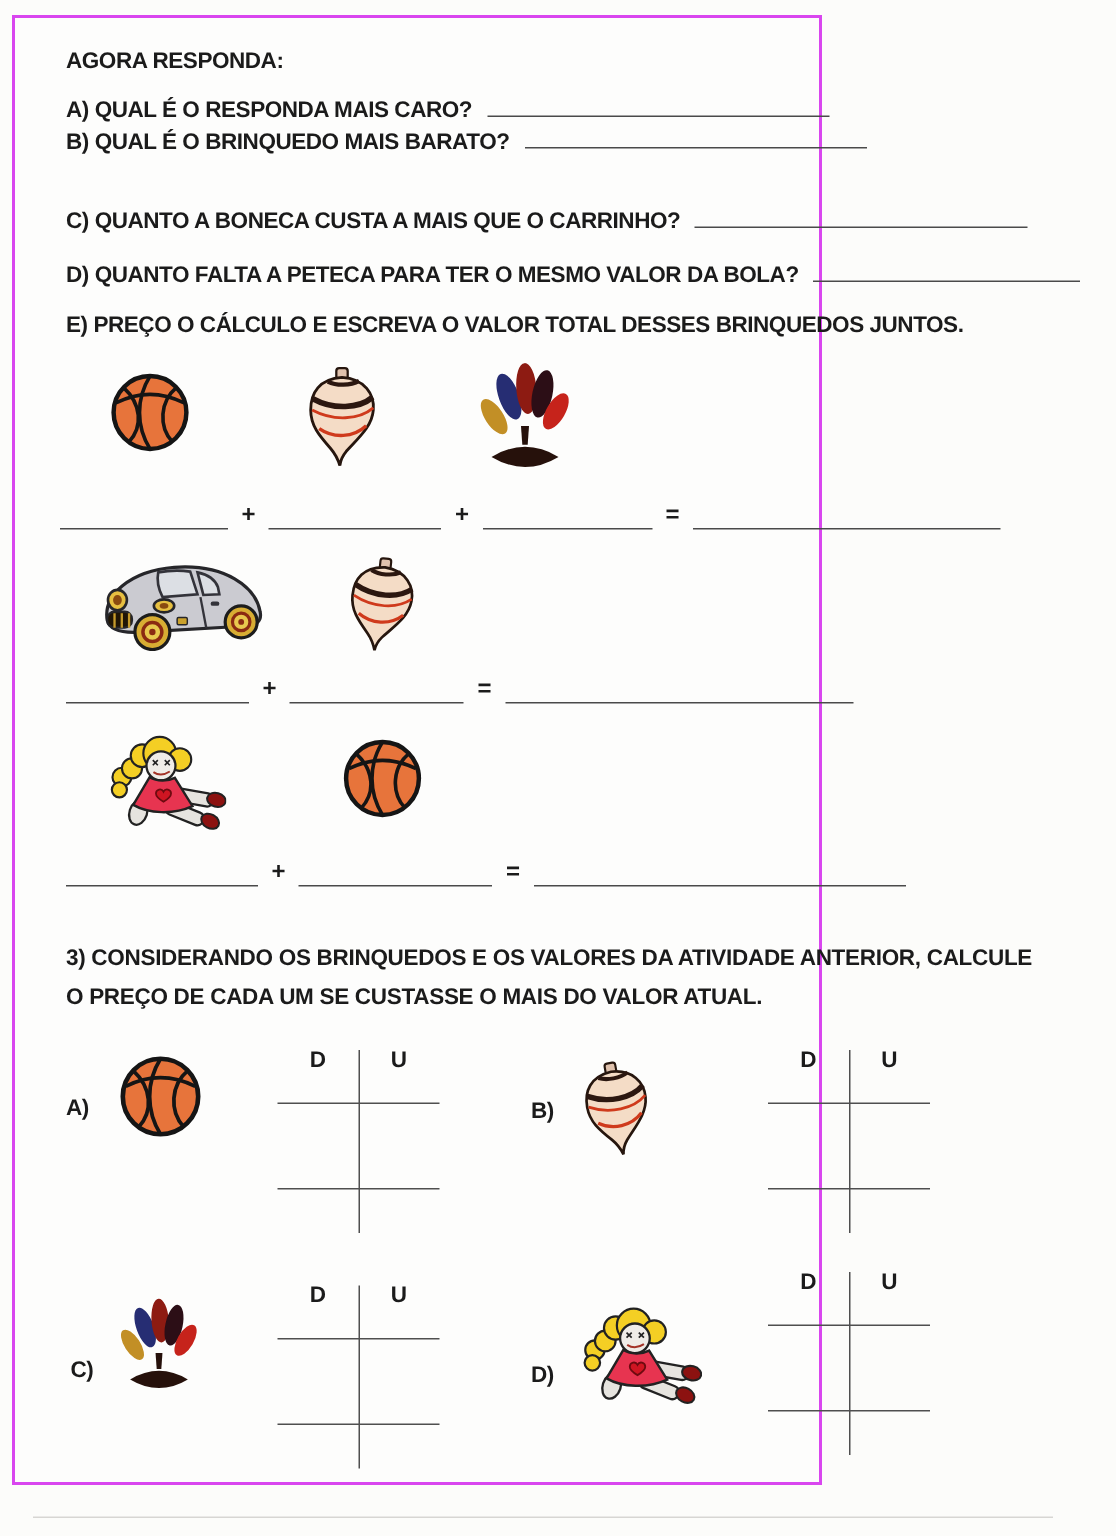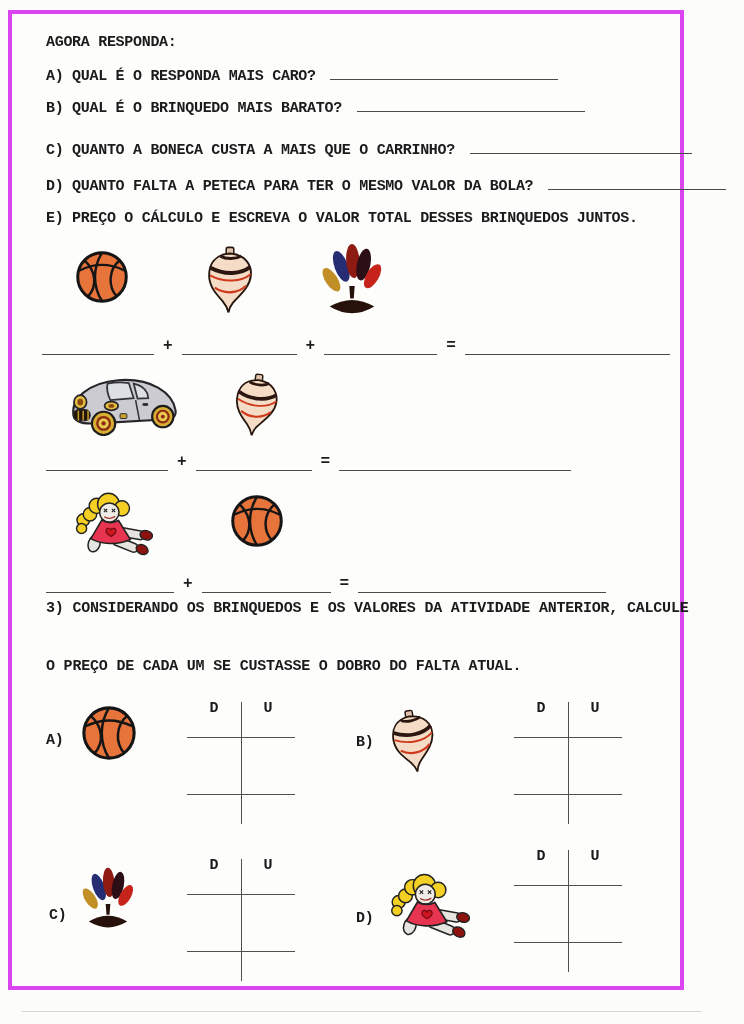--- a/index.html
+++ b/index.html
@@ -1,22 +1,22 @@
 <!DOCTYPE html>
 <html><head>
 <meta charset="utf-8">
 <style>
   html,body{margin:0;padding:0;}
   body{
     width:744px;height:1024px;position:relative;background:#fcfcfa;
     font-family:"Liberation Sans", sans-serif;color:#1b1b1b;overflow:hidden;
   }
   .sheet{
-    position:absolute;left:8px;top:10px;width:676px;height:980px;
-    border:4px solid #d946ef;background:#fdfdfc;box-sizing:border-box;font-family:Liberation Mono, monospace;
+    position:absolute;left:8px;top:10px;width:540px;height:980px;
+    border:2px solid #d946ef;background:#fdfdfc;box-sizing:border-box;
   }
   .txt{position:absolute;font-weight:bold;font-size:15px;letter-spacing:-0.3px;white-space:nowrap;}
   .q .blank{display:inline-block;height:13px;border-bottom:1.6px solid #4a4a4a;margin-left:6px;vertical-align:baseline;}
   .sum-row{position:absolute;display:flex;align-items:flex-end;}
   .sum-row .blank{display:inline-block;height:15px;border-bottom:1.7px solid #4a4a4a;}
   .sum-row .op{font-weight:bold;font-size:16px;margin:0 9px 1px 9px;line-height:1;}
   .toy{position:absolute;}
   .du-table{position:absolute;width:108px;height:124px;}
   .du-head{position:absolute;top:0;width:54px;text-align:center;font-weight:bold;font-size:15px;}
   .du-head.d{left:0;}
@@ -103,21 +103,21 @@
 
 <div class="sheet">
 
   <div class="txt" style="left:34px;top:20px;">AGORA RESPONDA:</div>
 
   <div class="txt q" style="left:34px;top:52px;">
     <span>A)</span>
     <span>QUAL É O RESPONDA MAIS CARO?</span>
     <span class="blank" style="width:228px;"></span>
   </div>
-  <div class="txt q" style="left:34px;top:84px;">
+  <div class="txt q" style="left:34px;top:73px;">
     <span>B)</span>
     <span>QUAL É O BRINQUEDO MAIS BARATO?</span>
     <span class="blank" style="width:228px;"></span>
   </div>
   <div class="txt q" style="left:34px;top:162px;">
     <span>D)</span>
     <span>QUANTO FALTA A PETECA PARA TER O MESMO VALOR DA BOLA?</span>
     <span class="blank" style="width:178px;"></span>
   </div>
   <div class="txt q" style="left:34px;top:126px;">
@@ -173,22 +173,22 @@
     </svg>
 
   <div class="sum-row" style="left:34px;top:562px;">
     <span class="blank" style="width:128px;"></span>
     <span class="op">+</span>
     <span class="blank" style="width:129px;"></span>
     <span class="op">=</span>
     <span class="blank" style="width:248px;"></span>
   </div>
 
-  <div class="txt" style="left:34px;top:586px;letter-spacing:-0.2px;">3) CONSIDERANDO OS BRINQUEDOS E OS VALORES DA ATIVIDADE ANTERIOR, CALCULE</div>
-  <div class="txt" style="left:34px;top:644px;letter-spacing:-0.2px;">O PREÇO DE CADA UM SE CUSTASSE O DOBRO DO FALTA ATUAL.</div>
+  <div class="txt" style="left:34px;top:618px;letter-spacing:-0.2px;">3) CONSIDERANDO OS BRINQUEDOS E OS VALORES DA ATIVIDADE ANTERIOR, CALCULE</div>
+  <div class="txt" style="left:34px;top:644px;letter-spacing:-0.2px;">O PREÇO DE CADA UM SE CUSTASSE O MAIS DO VALOR ATUAL.</div>
 
   <div class="txt" style="left:34px;top:718px;">A)</div>
   <svg class="toy" style="left:68px;top:690px;" width="58" height="58">
       <use href="#sym-basketball"></use>
     </svg>
   <div class="du-table" style="left:175px;top:686px;">
     <span class="du-head d">D</span>
     <span class="du-head u">U</span>
     <span class="du-vline"></span>
     <span class="du-h1"></span>

